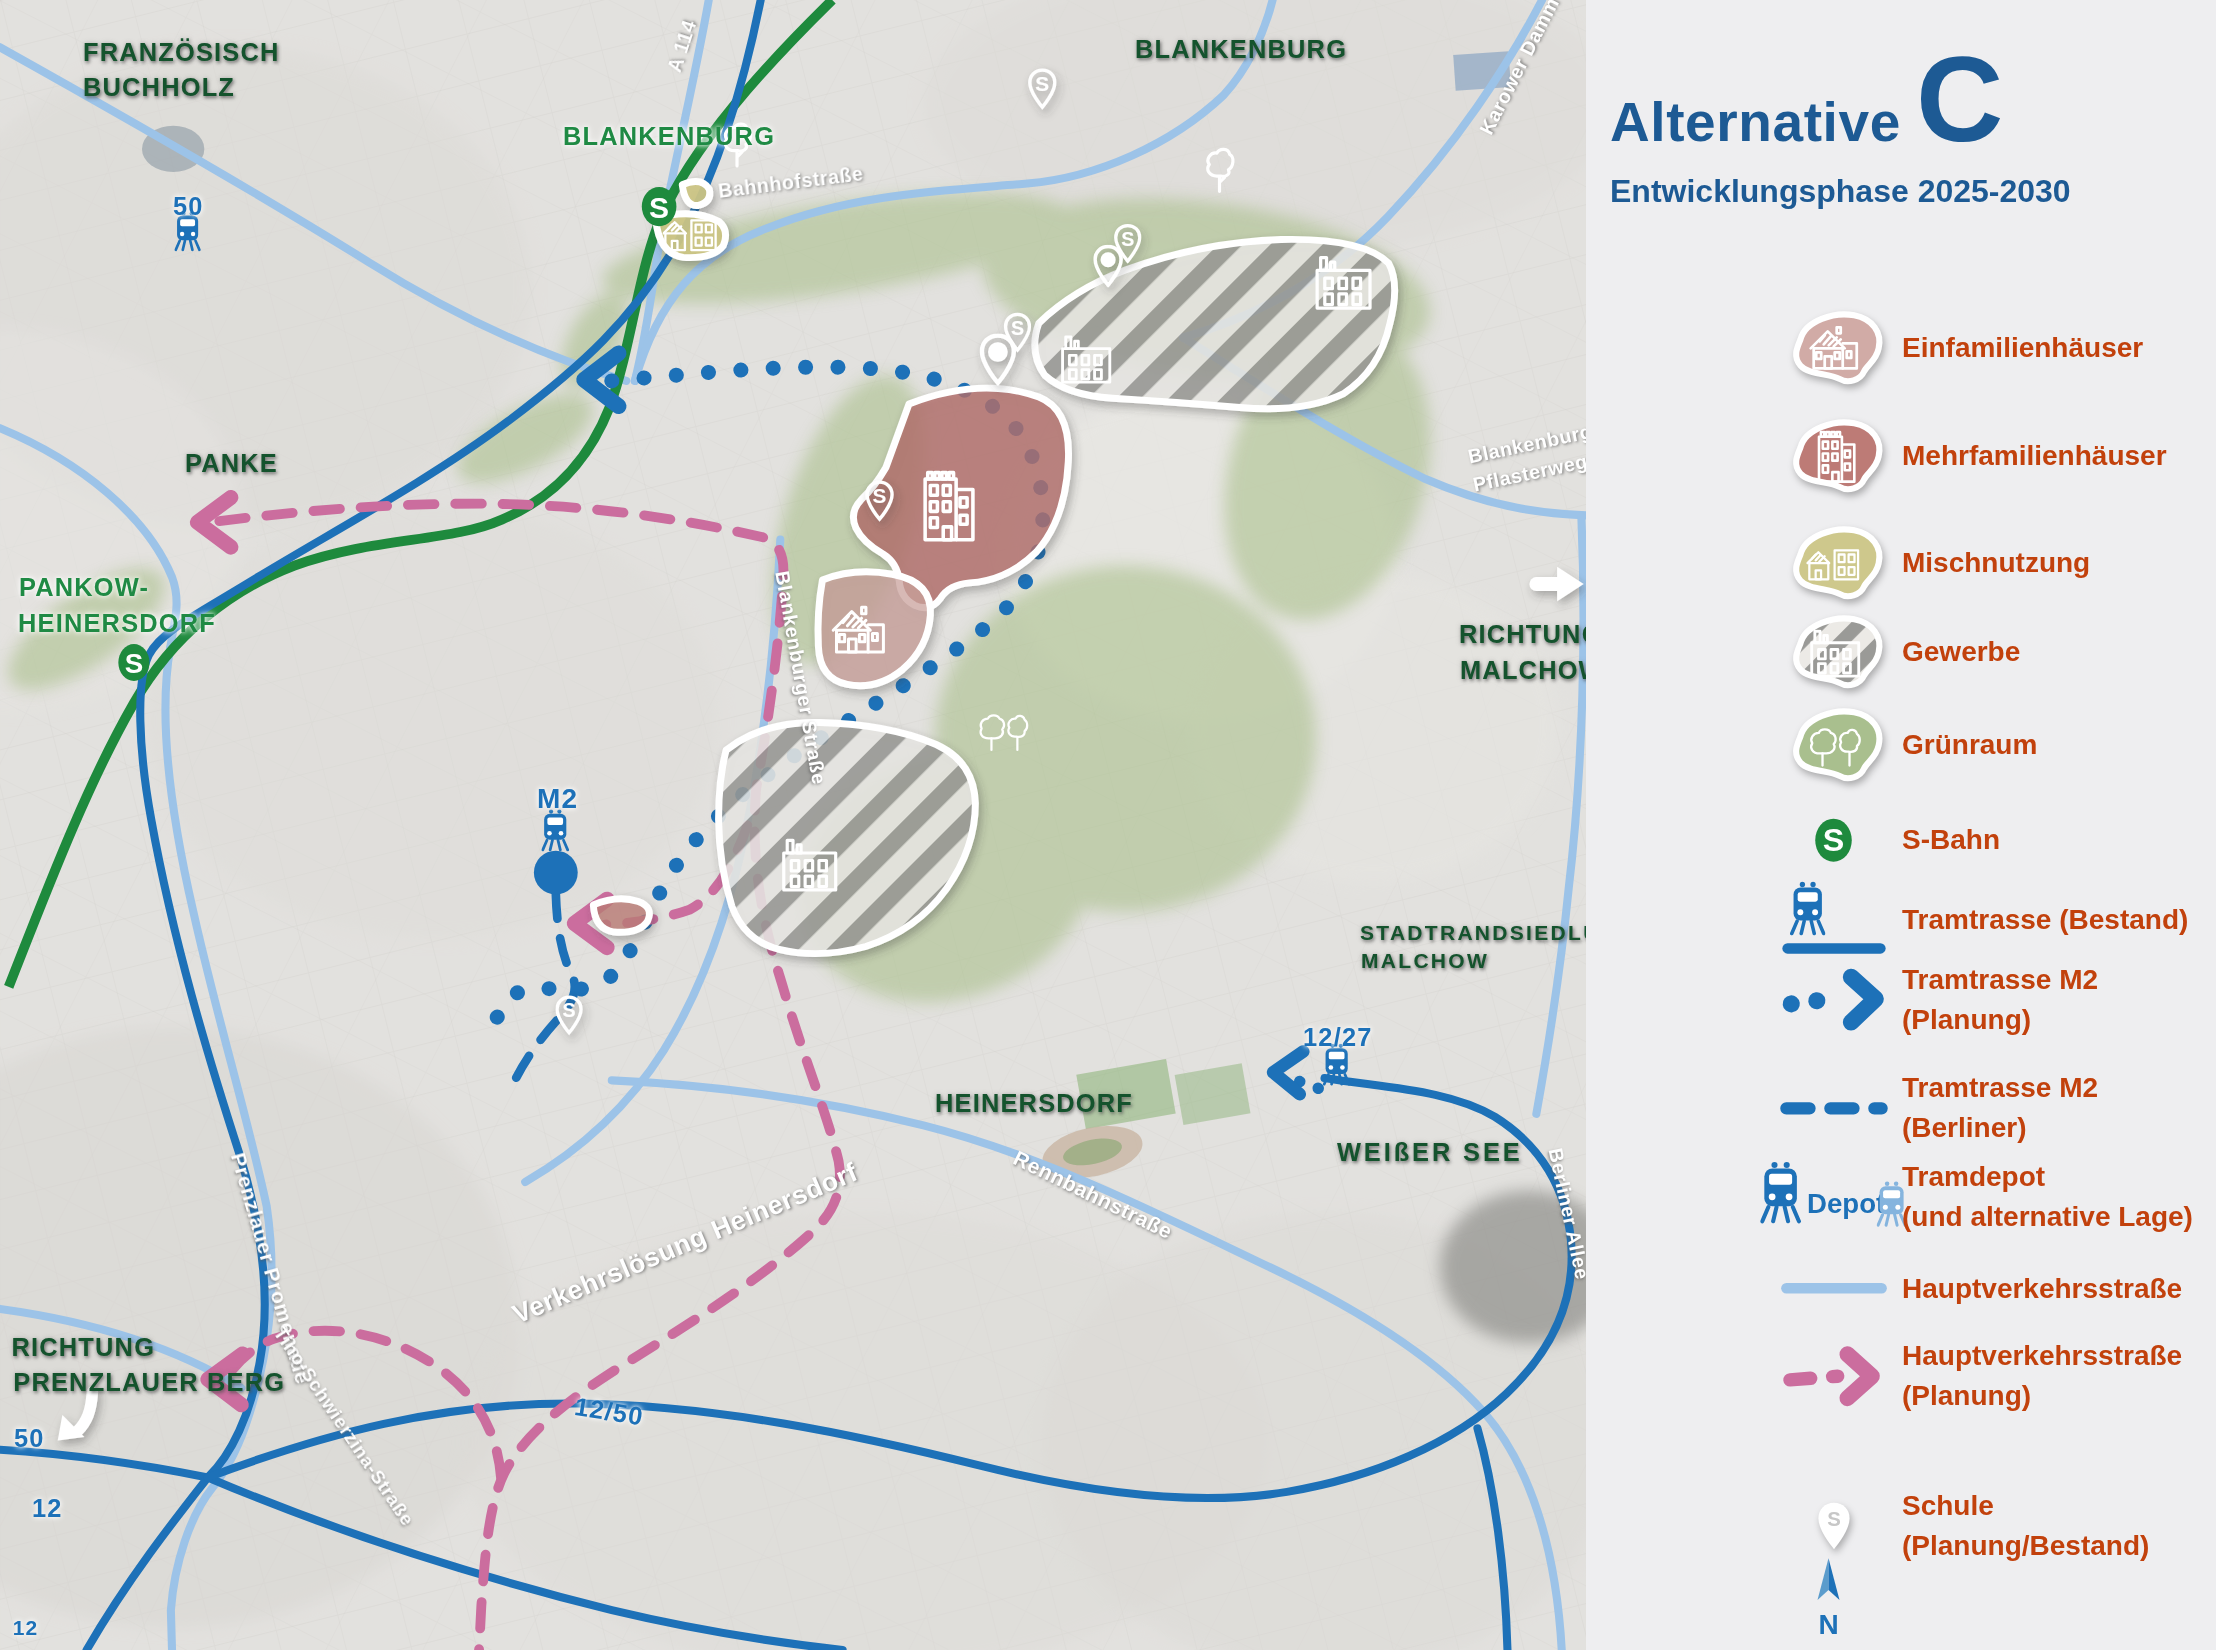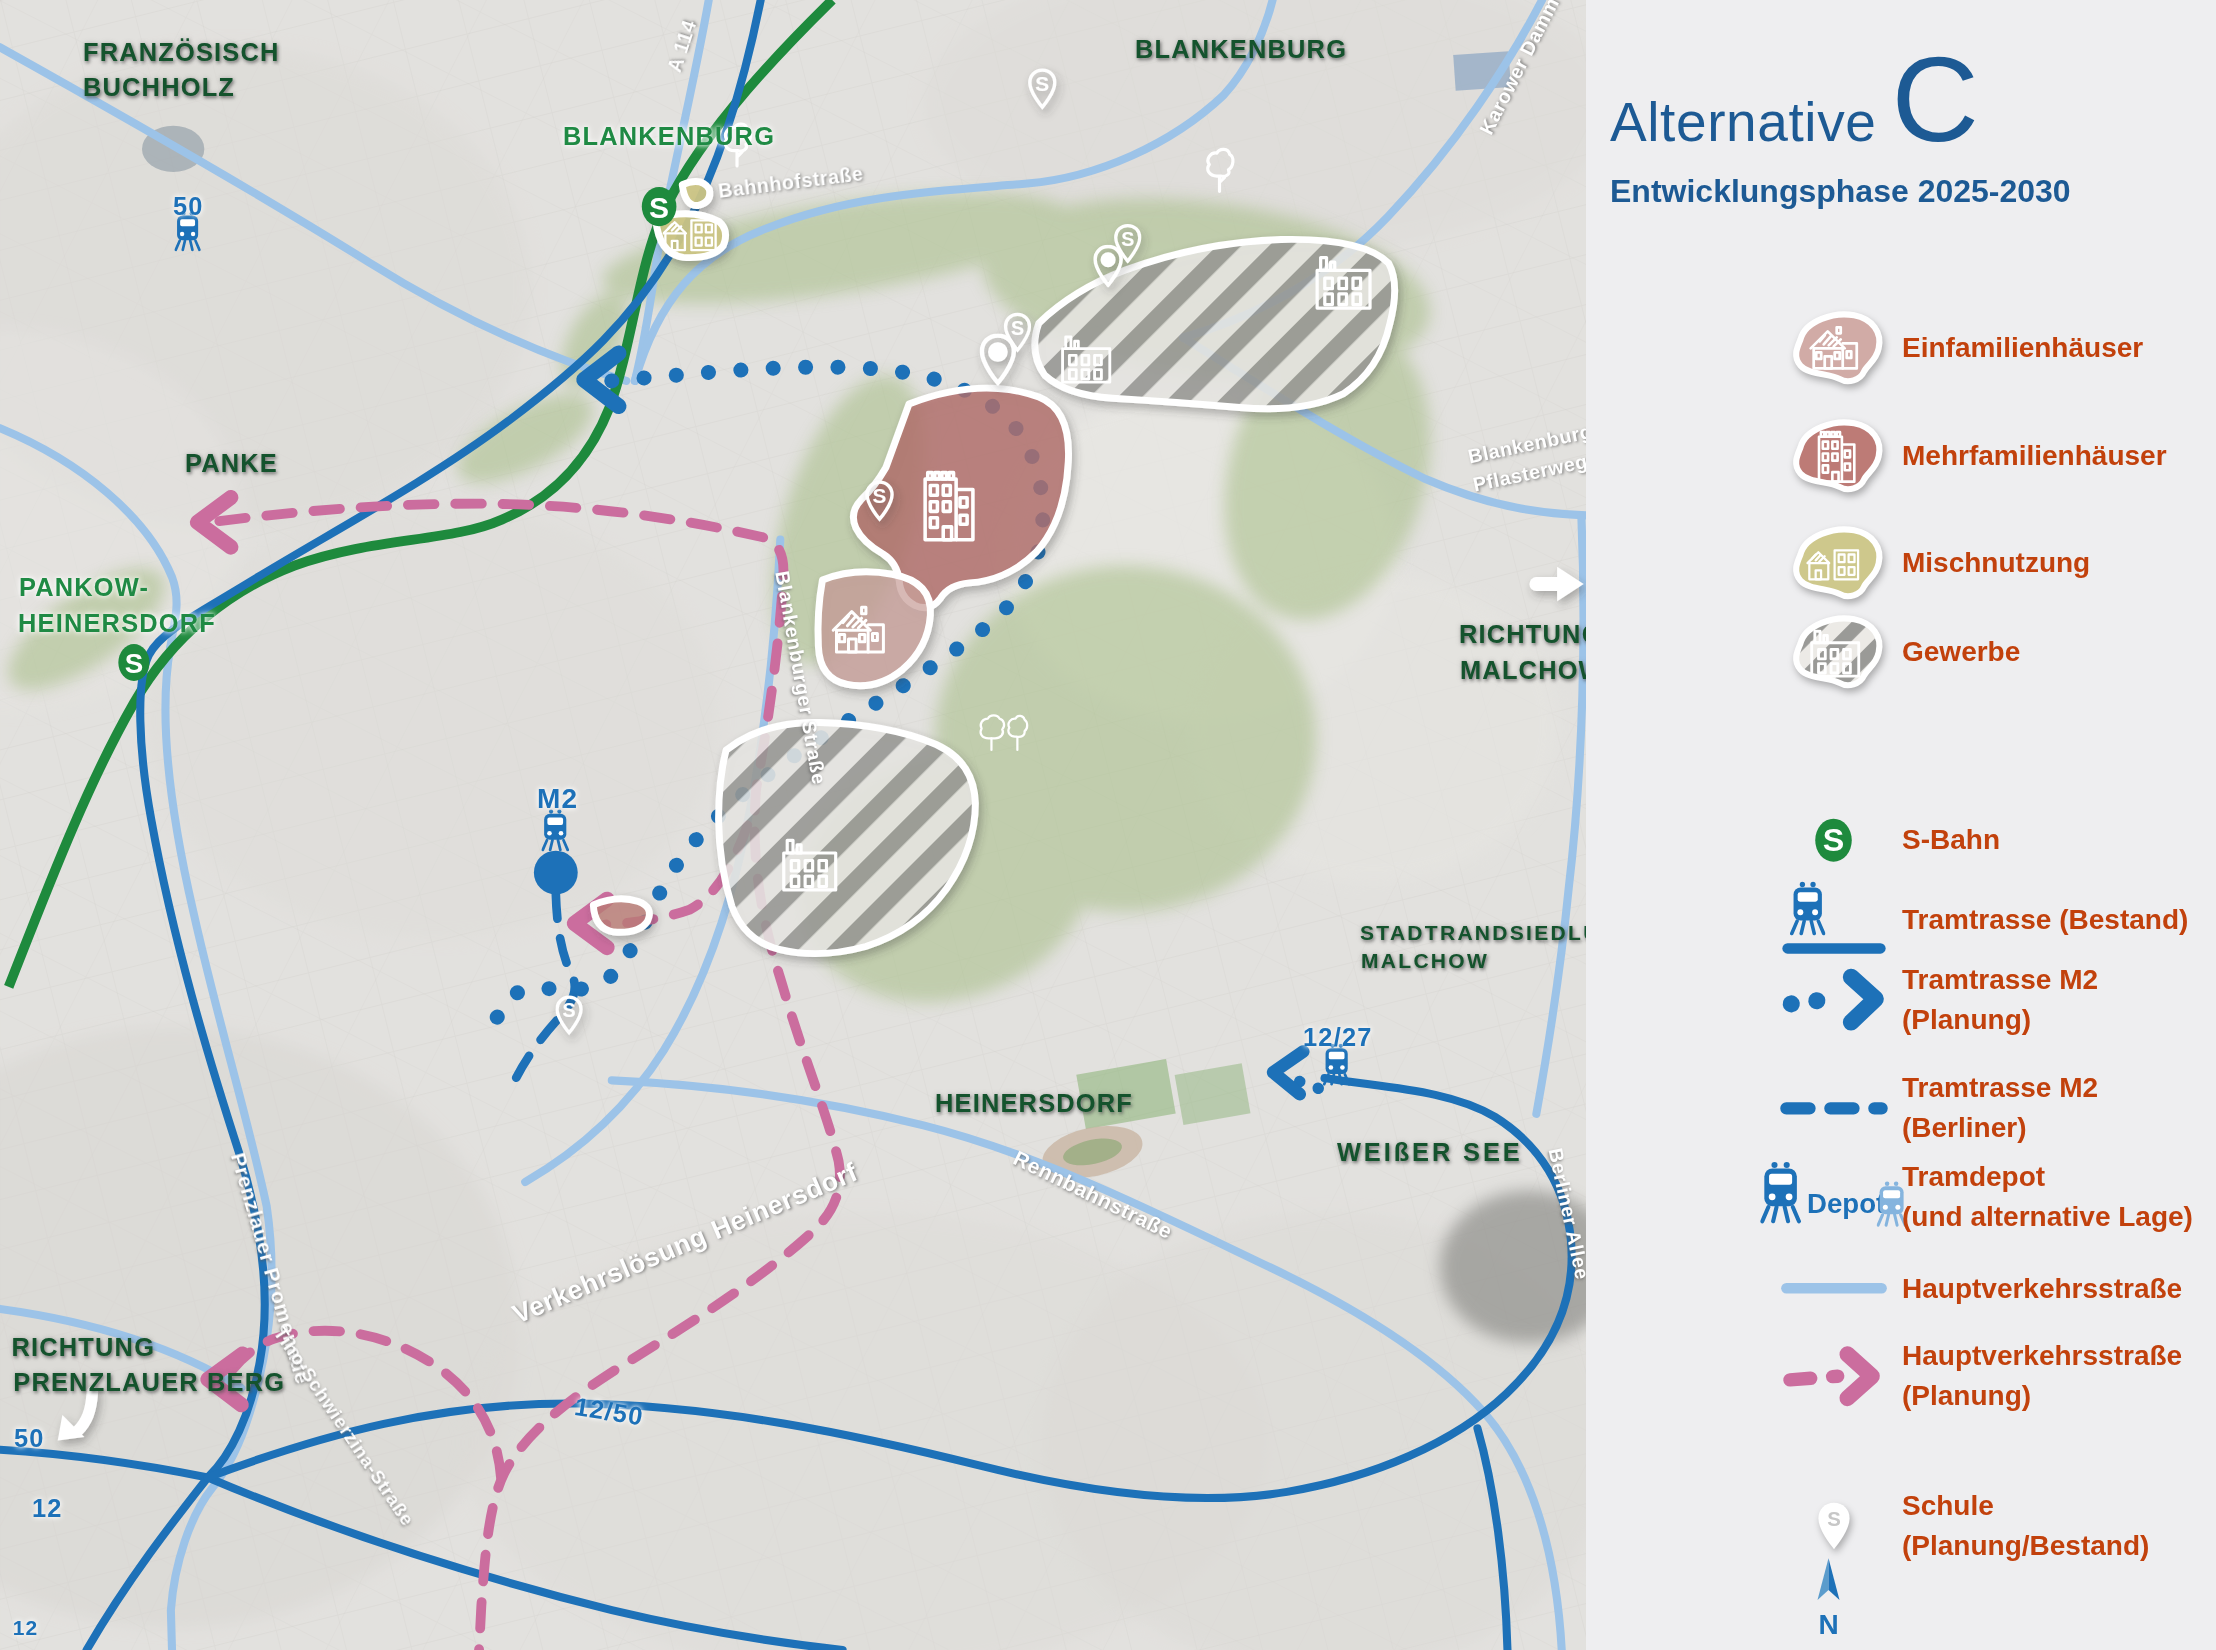--- a/index.html
+++ b/index.html
@@ -13,21 +13,21 @@
   .area{font-size:25.4px;}
   .area.small{font-size:21px;letter-spacing:2.3px;}
   .lbl.green{color:#1f8a44;text-shadow:0 0 4.6px rgba(255,255,255,.95),0 0 8px rgba(255,255,255,.8);}
   .street{position:absolute;white-space:nowrap;font-weight:bold;font-size:19.6px;color:#fff;
           letter-spacing:0.6px;text-shadow:1.2px 1.2px 2.9px rgba(90,90,90,.7);transform-origin:left top;}
   .route{position:absolute;white-space:nowrap;font-weight:bold;font-size:25.4px;color:#1d71b8;
          letter-spacing:1.2px;text-shadow:0 0 4px rgba(255,255,255,.95),0 0 7px rgba(255,255,255,.8);
          transform-origin:left top;}
   
   .legend{position:absolute;left:1586px;top:0;width:630px;height:1650px;background:#eeeef0;}
-  .ltitle{position:absolute;left:24px;top:51px;color:#1d5a94;font-weight:normal;display:flex;align-items:baseline;}
+  .ltitle{position:absolute;left:24px;top:51px;color:#1d5a94;font-weight:bold;display:flex;align-items:baseline;}
   .ltitle .word{font-size:55px;letter-spacing:0.6px;}
   .ltitle .big{font-size:121px;margin-left:15px;line-height:.8;}
   .lsub{position:absolute;left:24px;top:173px;color:#1d5a94;font-weight:bold;font-size:32px;}
   .lrow{position:absolute;left:0;width:630px;height:110px;}
   .licon{position:absolute;left:190px;top:0;width:115px;height:110px;display:flex;align-items:center;justify-content:center;}
   .ltext{position:absolute;left:316px;top:0;height:110px;display:flex;flex-direction:column;justify-content:center;
          color:#c2410c;font-weight:bold;font-size:28px;line-height:1.42;white-space:nowrap;}
   .shadowed{filter:drop-shadow(2.9px 4px 3.5px rgba(0,0,0,.28));}
   .compass{position:absolute;left:226px;display:flex;flex-direction:column;align-items:center;}
   .compass .n{color:#1d71b8;font-weight:bold;font-size:28px;margin-top:3.5px;}
@@ -401,20 +401,31 @@
         <svg viewBox="0 0 170 130" width="104">
             <use href="#sym-blob" fill="#cec88c" stroke="#fff" stroke-width="10"></use>
             <use href="#sym-mixed" x="30" y="36" width="112" height="62"></use>
           </svg>
       </div>
       <div class="ltext">
           <span>Mischnutzung</span>
         </div>
     </div>
 
+    <div class="lrow" style="top:690px">
+      <div class="licon shadowed">
+        <svg viewBox="0 0 170 130" width="104">
+            <use href="#sym-blob" fill="#a9bf8e" stroke="#fff" stroke-width="10"></use>
+            <use href="#sym-trees" x="32" y="32" width="108" height="70"></use>
+          </svg>
+      </div>
+      <div class="ltext">
+          <span>Grünraum</span>
+        </div>
+    </div>
 
     <div class="lrow" style="top:785px">
       <div class="licon">
         <svg viewBox="0 0 80 90" width="43">
             <ellipse cx="40" cy="45" rx="34" ry="40" fill="#1e8a3d"></ellipse>
             <text x="40" y="66" font-size="60" font-weight="bold" fill="#fff" text-anchor="middle" font-family="Liberation Sans, sans-serif">S</text>
           </svg>
       </div>
       <div class="ltext">
           <span>S-Bahn</span>

